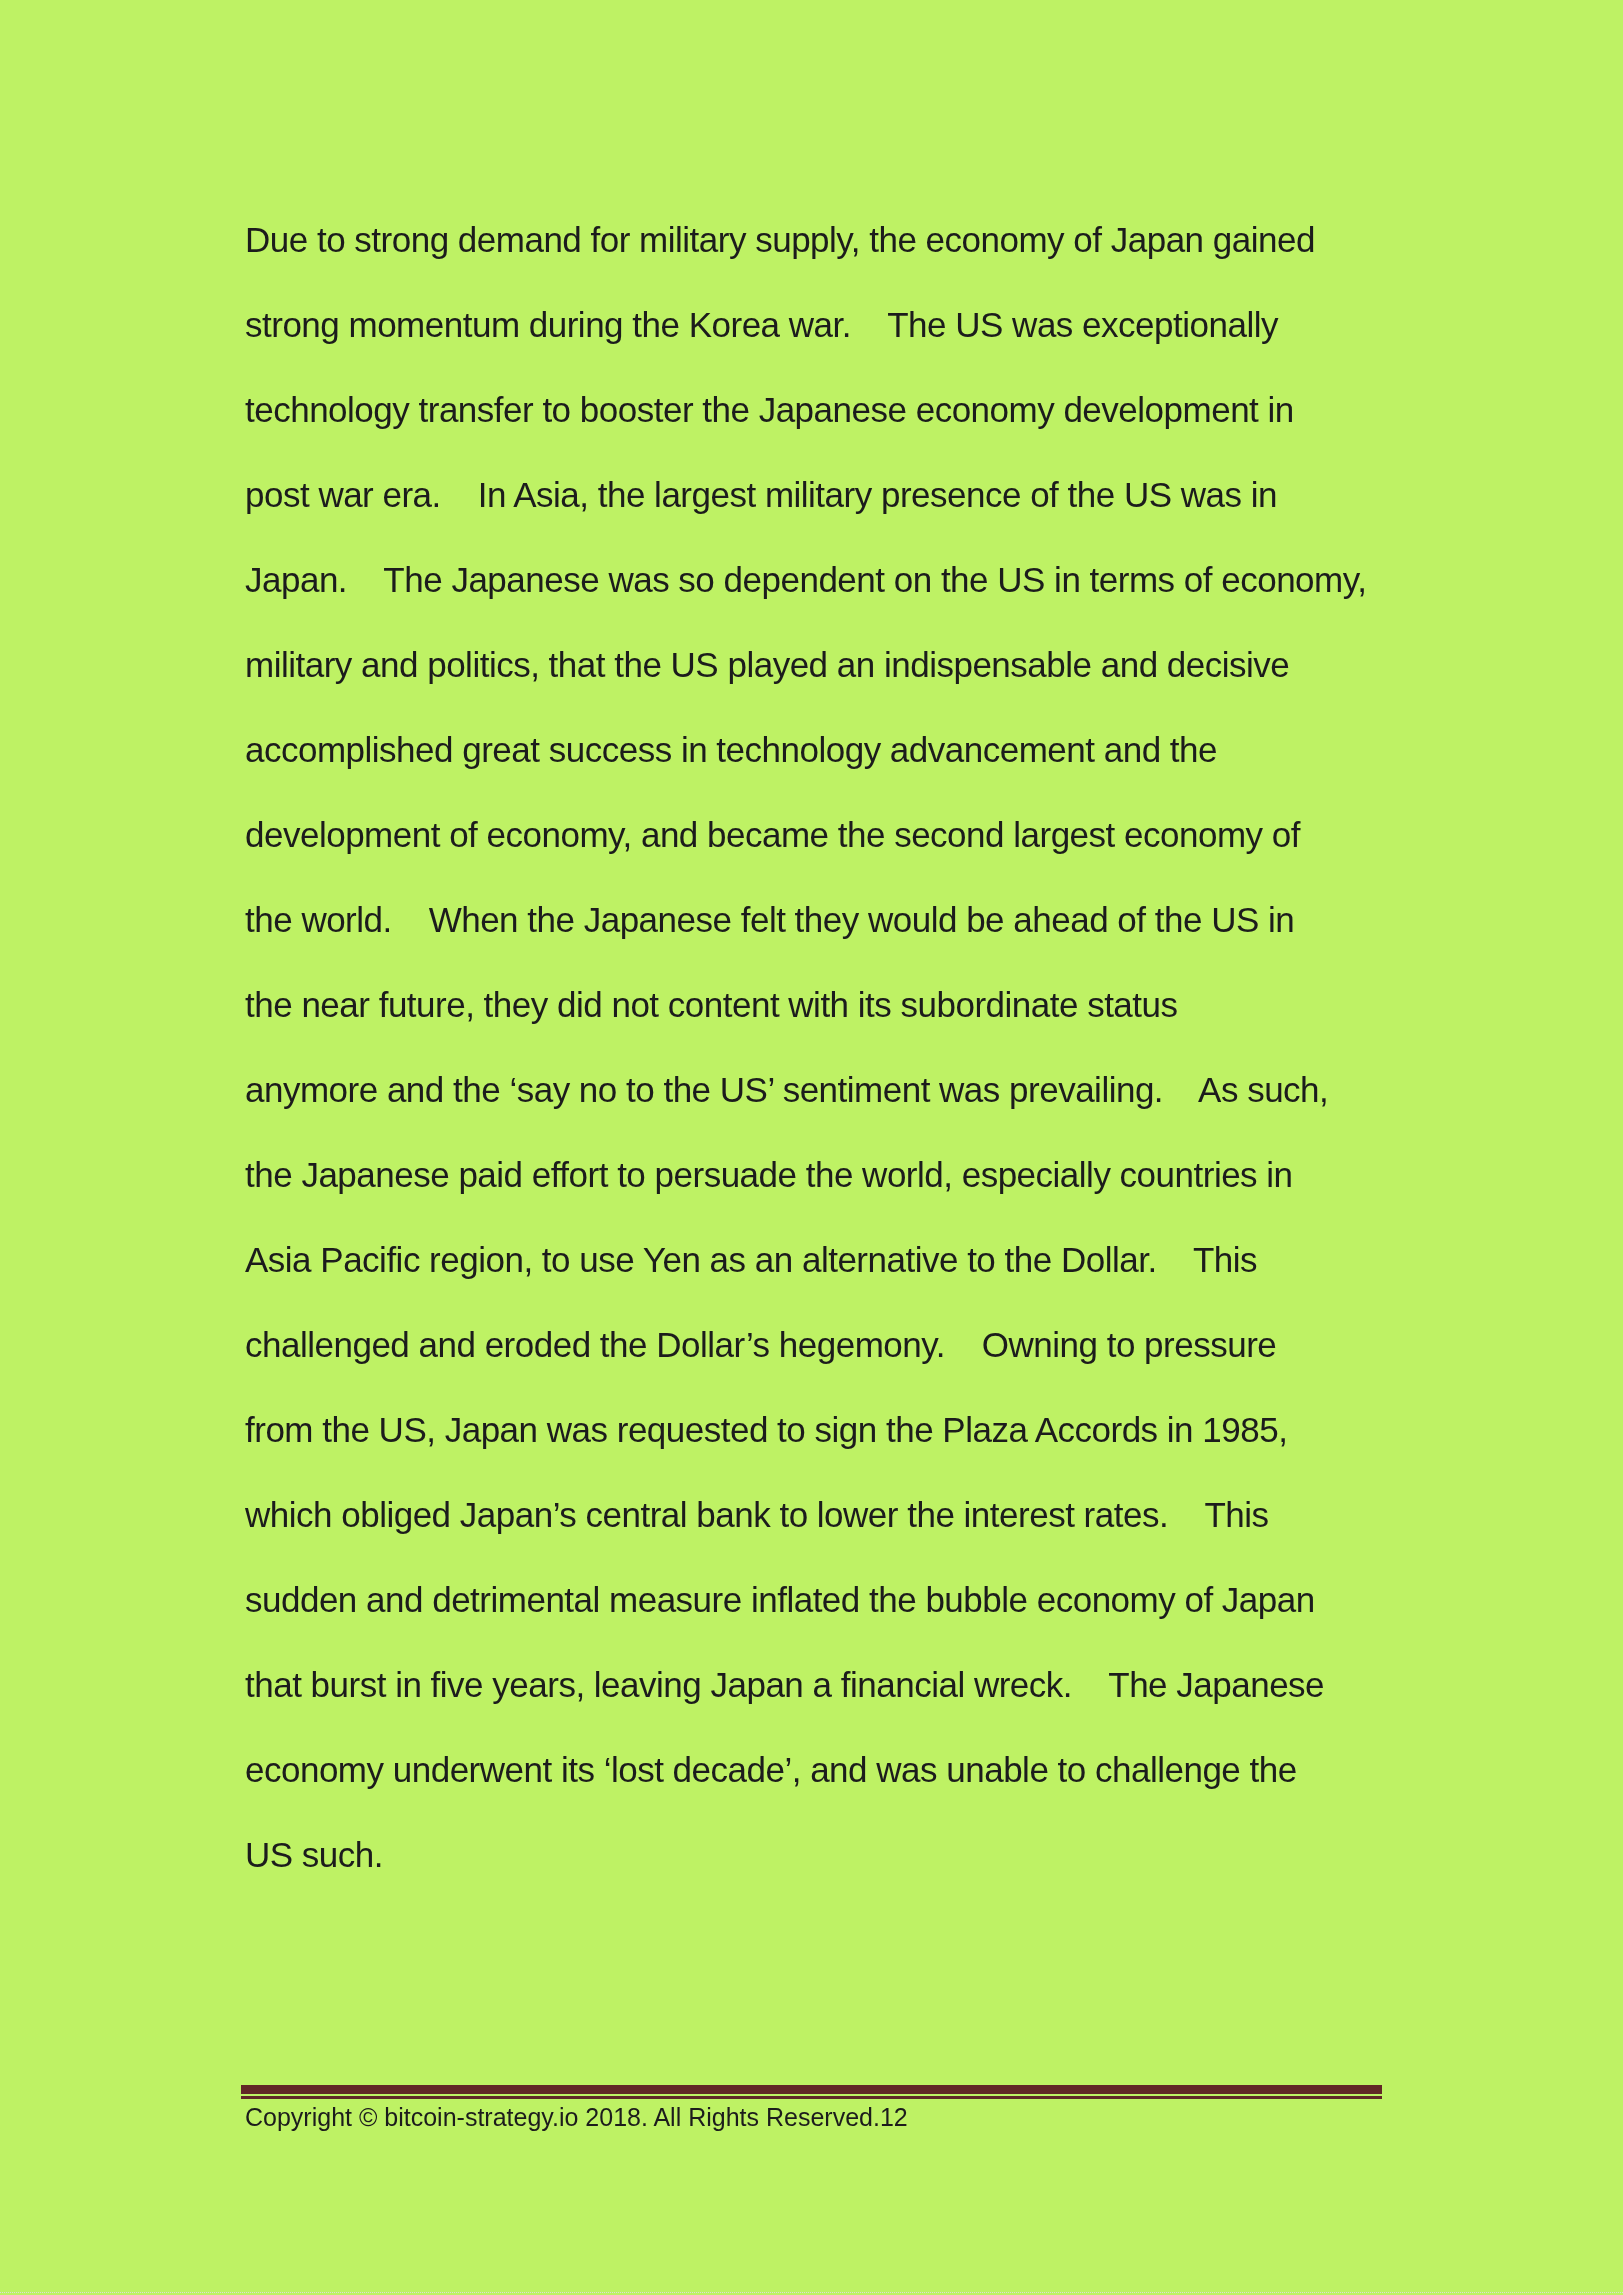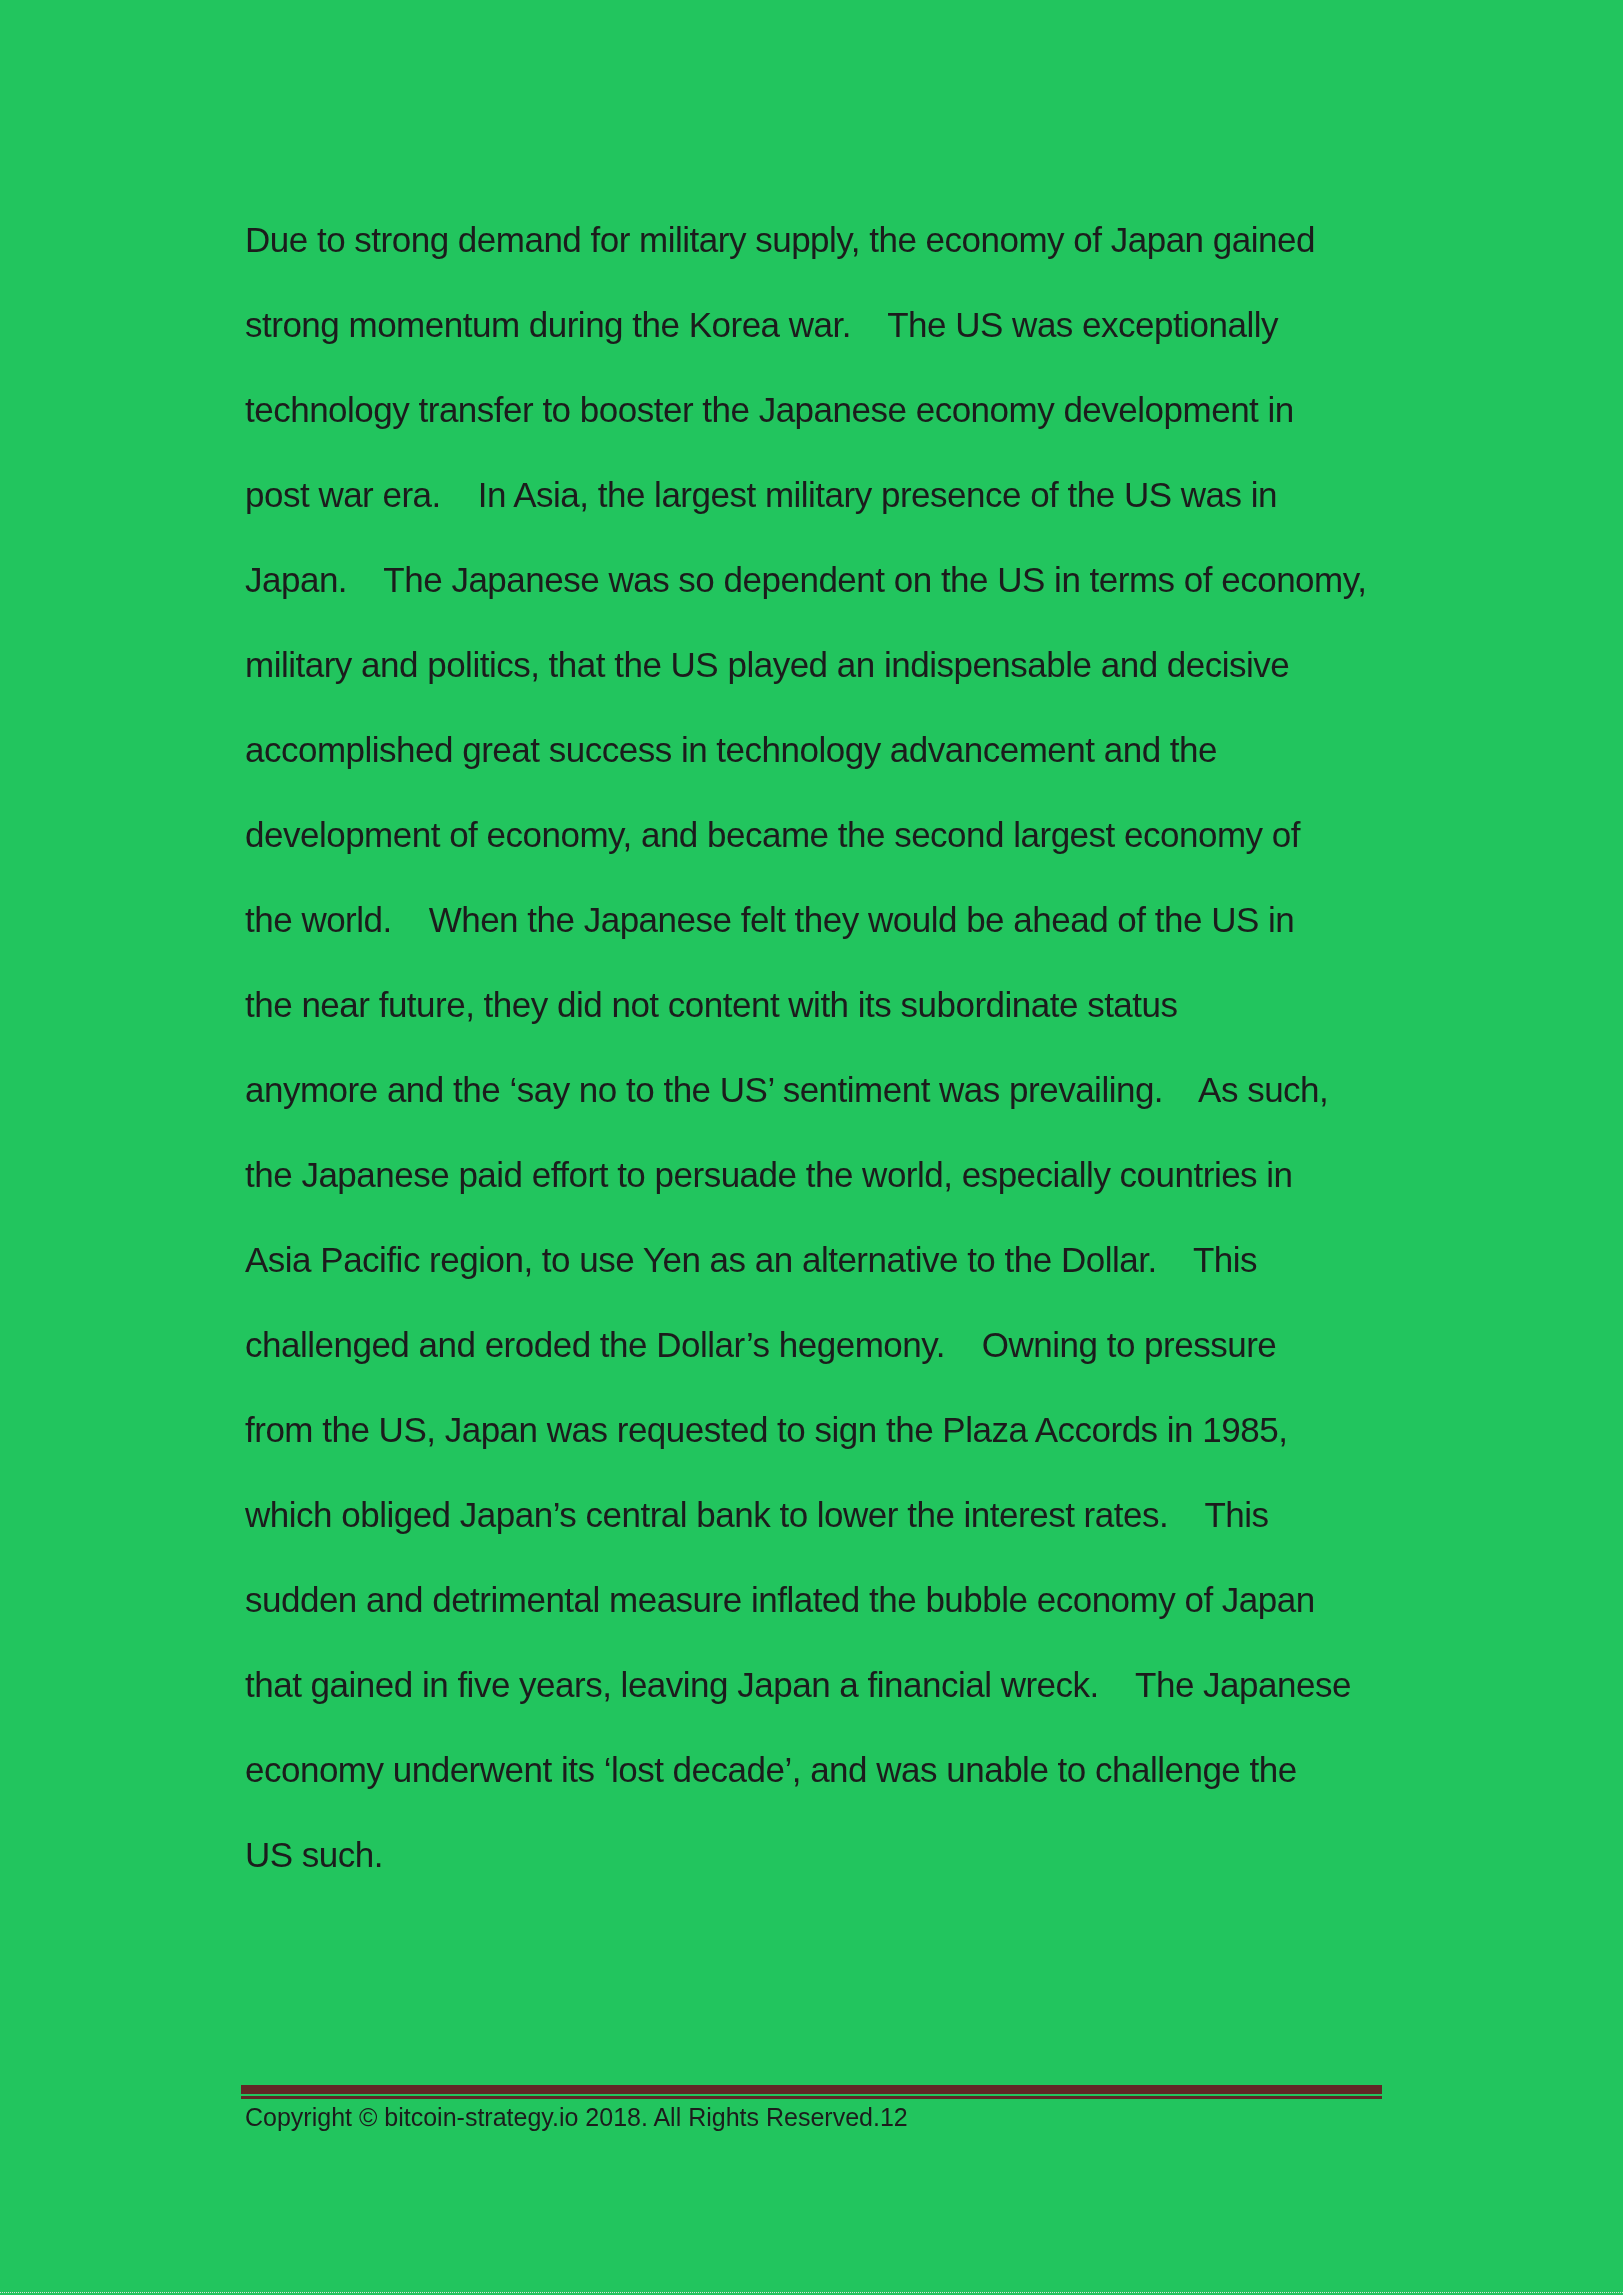--- a/index.html
+++ b/index.html
@@ -4,21 +4,21 @@
 <style>
   html, body {
     margin: 0;
     padding: 0;
     background: #9b9b9b;
   }
   .page {
     position: relative;
     width: 1623px;
     height: 2295px;
-    background: #22c55e;
+    background: #bef264;
     overflow: hidden;
     font-family: "Liberation Sans", sans-serif;
   }
   .body-text {
     position: absolute;
     left: 245px;
     top: 197px;
     width: 1163px;
     font-size: 35px;
     letter-spacing: -0.5px;
@@ -88,21 +88,21 @@
     <div class="line">development of economy, and became the second largest economy of</div>
     <div class="line">the world.    When the Japanese felt they would be ahead of the US in</div>
     <div class="line">the near future, they did not content with its subordinate status</div>
     <div class="line">anymore and the ‘say no to the US’ sentiment was prevailing.    As such,</div>
     <div class="line">the Japanese paid effort to persuade the world, especially countries in</div>
     <div class="line">Asia Pacific region, to use Yen as an alternative to the Dollar.    This</div>
     <div class="line">challenged and eroded the Dollar’s hegemony.    Owning to pressure</div>
     <div class="line">from the US, Japan was requested to sign the Plaza Accords in 1985,</div>
     <div class="line">which obliged Japan’s central bank to lower the interest rates.    This</div>
     <div class="line">sudden and detrimental measure inflated the bubble economy of Japan</div>
-    <div class="line">that gained in five years, leaving Japan a financial wreck.    The Japanese</div>
+    <div class="line">that burst in five years, leaving Japan a financial wreck.    The Japanese</div>
     <div class="line">economy underwent its ‘lost decade’, and was unable to challenge the</div>
     <div class="line">US such.</div>
   </div>
 
   <div class="footer-rule-thick"></div>
   <div class="footer-rule-thin"></div>
 
   <div class="footer-row">
     <span class="copyright">Copyright © bitcoin-strategy.io 2018. All Rights Reserved.</span>
     <span class="page-number">12</span>

